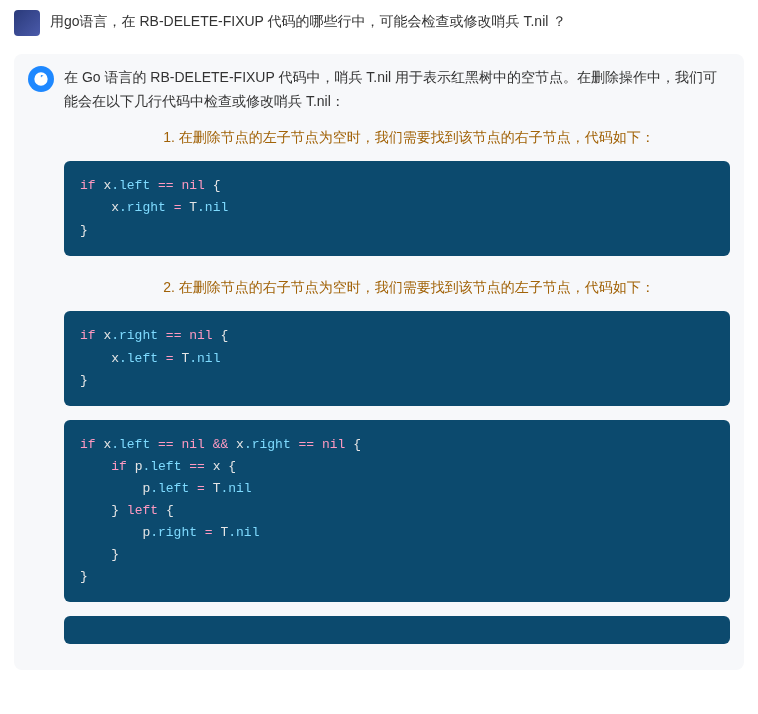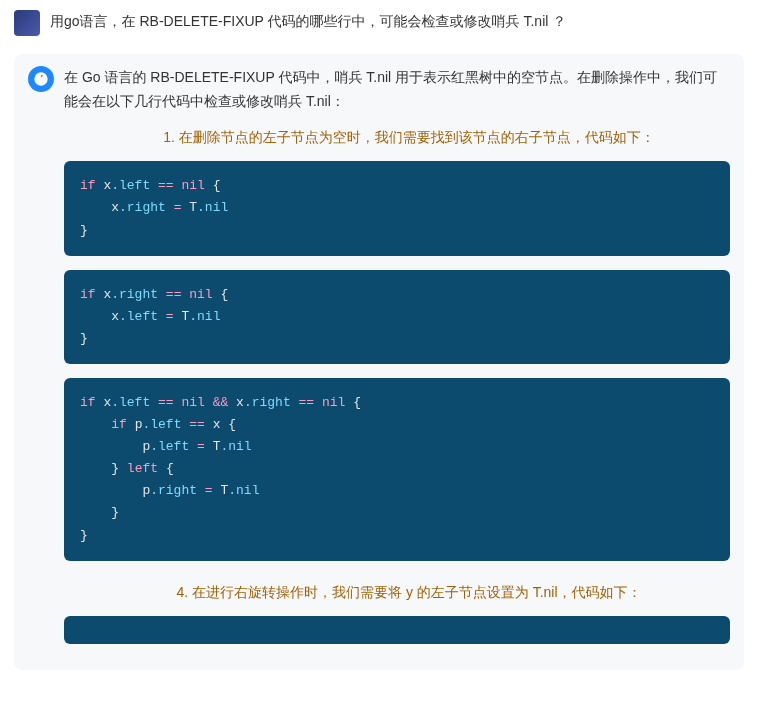--- a/index.html
+++ b/index.html
@@ -90,29 +90,29 @@
         </svg>
     </div>
     <div class="msg-body">
       <div class="answer-intro">在 Go 语言的 RB-DELETE-FIXUP 代码中，哨兵 T.nil 用于表示红黑树中的空节点。在删除操作中，我们可能会在以下几行代码中检查或修改哨兵 T.nil：</div>
 
       <div class="list-item">1. 在删除节点的左子节点为空时，我们需要找到该节点的右子节点，代码如下：</div>
       <div class="code-block"><span class="kw">if</span><span class="var"> x</span><span class="prop">.left</span><span class="var"> </span><span class="op">==</span><span class="var"> </span><span class="kw">nil</span><span class="var"> </span><span class="brace">{</span>
 <span class="var">    x</span><span class="prop">.right</span><span class="var"> </span><span class="op">=</span><span class="var"> T</span><span class="prop">.nil</span>
 <span class="brace">}</span></div>
 
+      <div class="list-item">2. 在删除节点的右子节点为空时，我们需要找到该节点的左子节点，代码如下：</div>
       <div class="code-block"><span class="kw">if</span><span class="var"> x</span><span class="prop">.right</span><span class="var"> </span><span class="op">==</span><span class="var"> </span><span class="kw">nil</span><span class="var"> </span><span class="brace">{</span>
 <span class="var">    x</span><span class="prop">.left</span><span class="var"> </span><span class="op">=</span><span class="var"> T</span><span class="prop">.nil</span>
 <span class="brace">}</span></div>
 
       <div class="code-block"><span class="kw">if</span><span class="var"> x</span><span class="prop">.left</span><span class="var"> </span><span class="op">==</span><span class="var"> </span><span class="kw">nil</span><span class="var"> </span><span class="op">&amp;&amp;</span><span class="var"> x</span><span class="prop">.right</span><span class="var"> </span><span class="op">==</span><span class="var"> </span><span class="kw">nil</span><span class="var"> </span><span class="brace">{</span>
 <span class="var">    </span><span class="kw">if</span><span class="var"> p</span><span class="prop">.left</span><span class="var"> </span><span class="op">==</span><span class="var"> x </span><span class="brace">{</span>
 <span class="var">        p</span><span class="prop">.left</span><span class="var"> </span><span class="op">=</span><span class="var"> T</span><span class="prop">.nil</span>
 <span class="var">    </span><span class="brace">}</span><span class="var"> </span><span class="kw">left</span><span class="var"> </span><span class="brace">{</span>
 <span class="var">        p</span><span class="prop">.right</span><span class="var"> </span><span class="op">=</span><span class="var"> T</span><span class="prop">.nil</span>
 <span class="var">    </span><span class="brace">}</span>
 <span class="brace">}</span></div>
 
-      <div class="list-item">4. 在进行右旋转操作时，我们需要将 y 的左子节点设置为 T.nil，代码如下：</div>
       <div class="code-block"></div>
     </div>
   </div>
 </div>
 
 </body></html>

